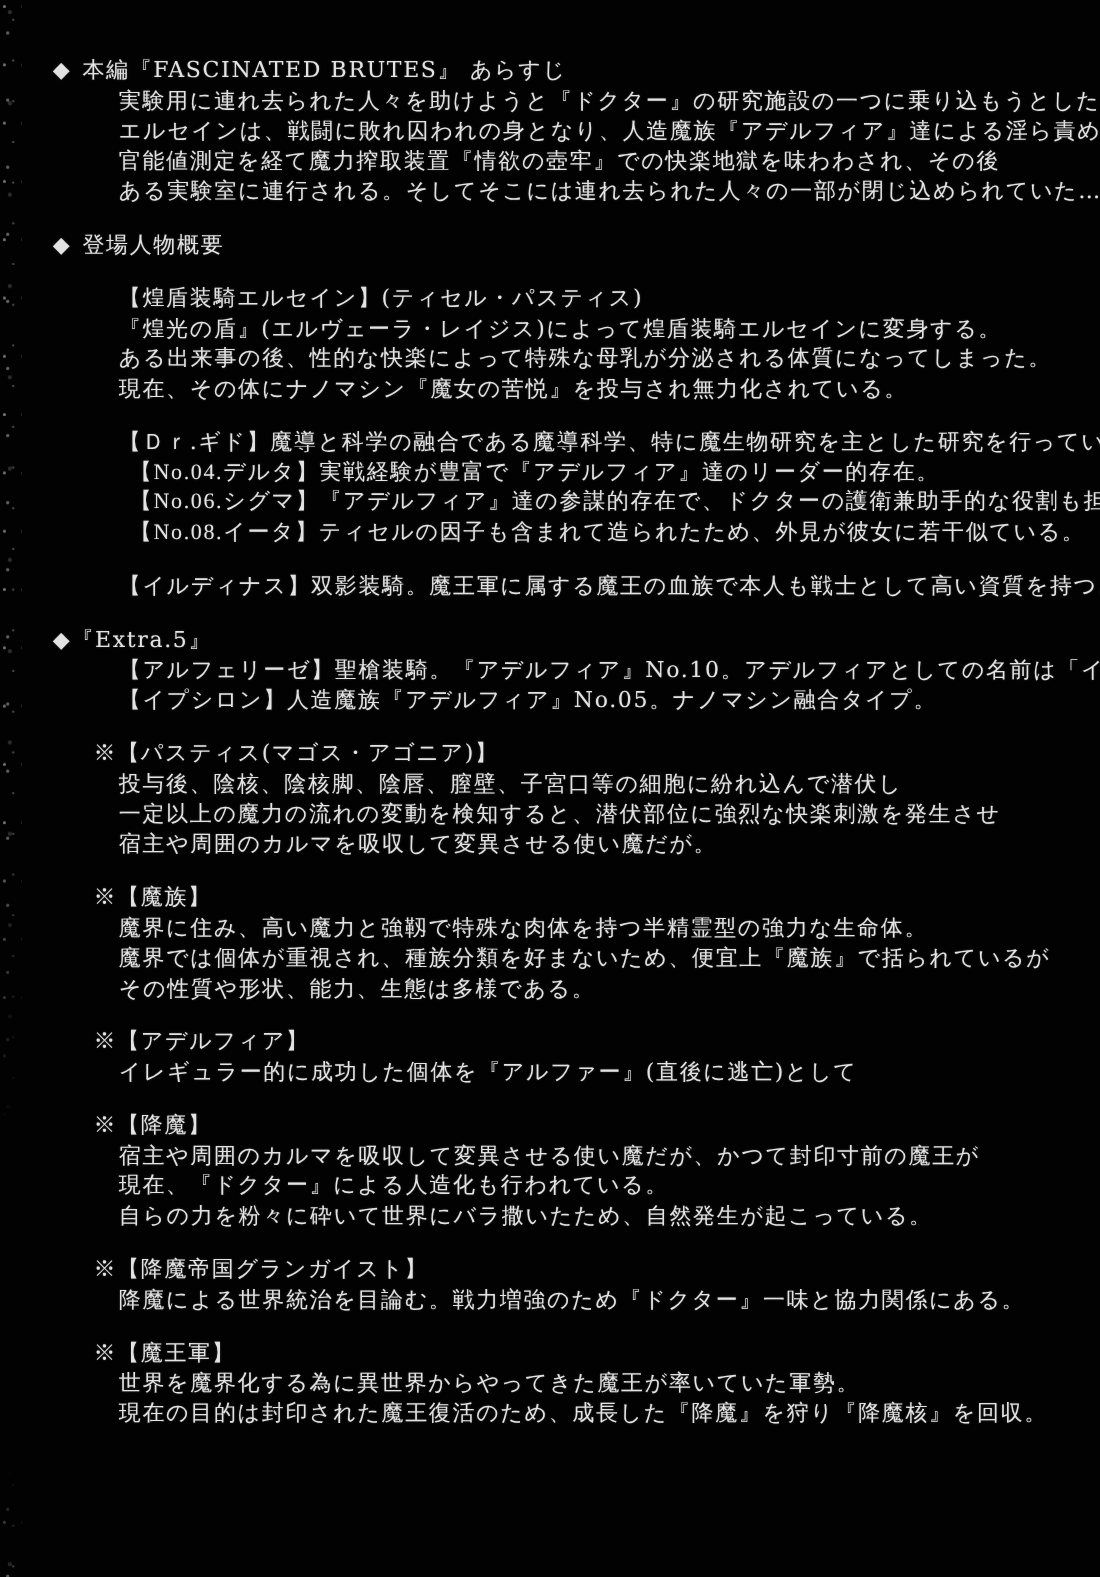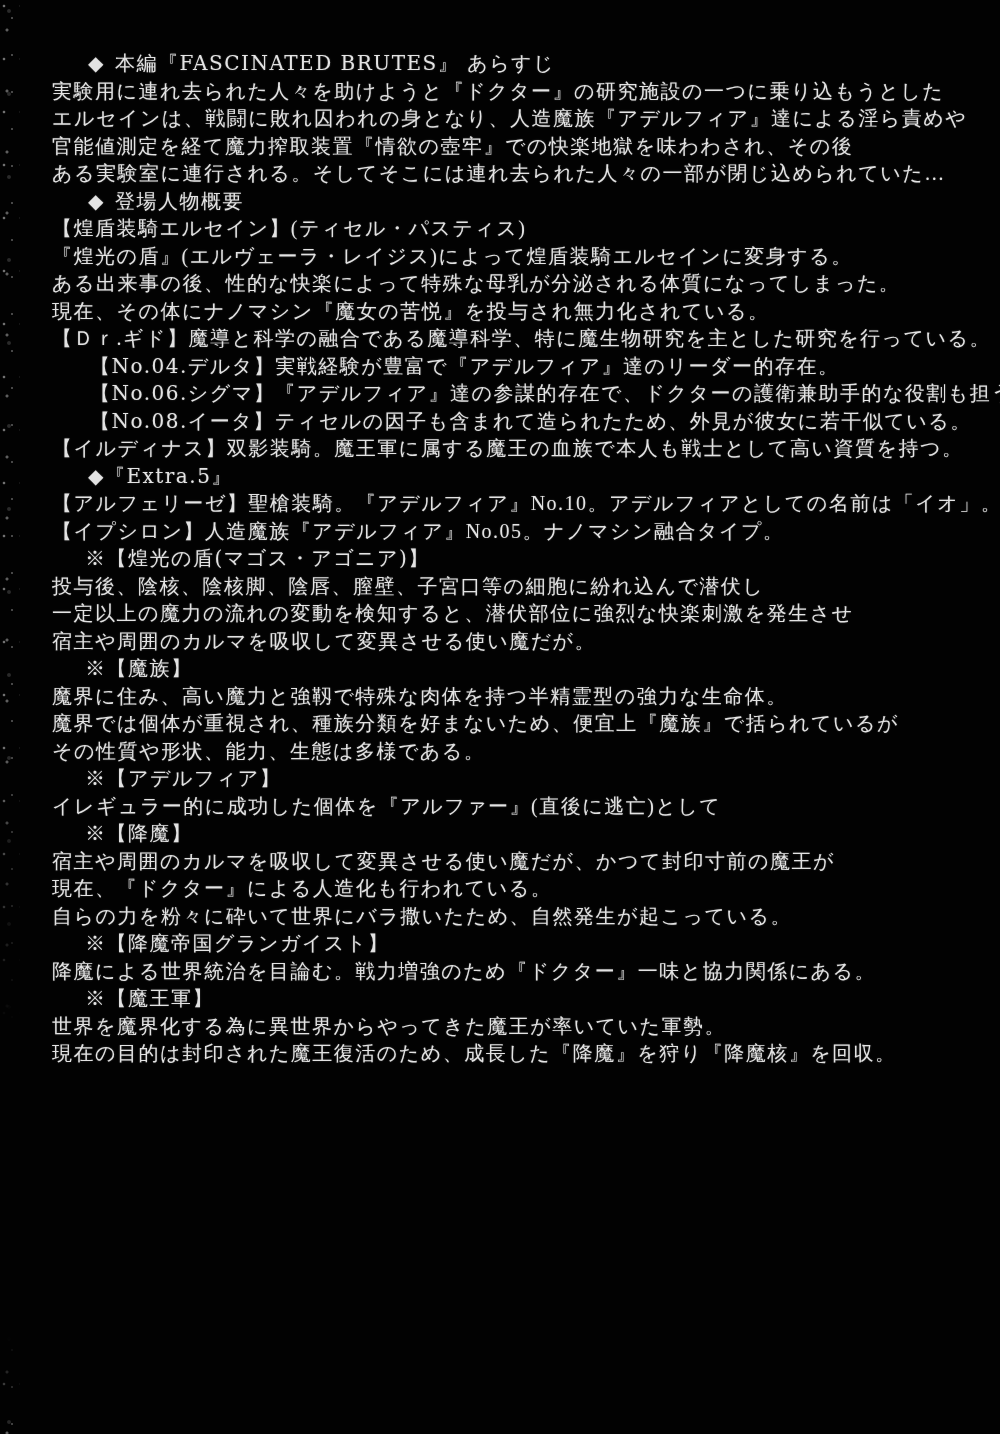--- a/index.html
+++ b/index.html
@@ -27,25 +27,25 @@
     opacity:.8;
   }
   .content{position:absolute;top:50px;left:0;width:100%;}
   .line{
     font-size:20px;
     line-height:27.5px;
     letter-spacing:1.5px;
     white-space:nowrap;
     text-shadow:0 0 2px rgba(225,225,225,.30);
   }
-  .line.b  {padding-left:52px;font-family:Liberation Serif, serif;}
-  .line.dh {padding-left:88px;}
+  .line.b  {padding-left:108px;}
+  .line.dh {padding-left:48px;}
   .line.kh {padding-left:85px;}
-  .line.sub{padding-left:90px;}
-  .line.gap{}
+  .line.sub{padding-left:118px;font-family:Liberation Serif, serif;}
+  .line.gap{margin-top:21px;}
   .marker{margin-right:10px;}
   .line.tight .marker{margin-right:0;}
 </style>
 </head>
 <body>
 
 <div class="page">
   <div class="edge-noise"></div>
   <div class="content" id="content">
       <div class="line dh"><span class="marker">◆</span><span>本編『FASCINATED BRUTES』 あらすじ</span></div>
@@ -59,21 +59,21 @@
       <div class="line b"><span>ある出来事の後、性的な快楽によって特殊な母乳が分泌される体質になってしまった。</span></div>
       <div class="line b"><span>現在、その体にナノマシン『魔女の苦悦』を投与され無力化されている。</span></div>
       <div class="line b gap"><span>【Ｄｒ.ギド】魔導と科学の融合である魔導科学、特に魔生物研究を主とした研究を行っている。</span></div>
       <div class="line sub"><span>【No.04.デルタ】実戦経験が豊富で『アデルフィア』達のリーダー的存在。</span></div>
       <div class="line sub"><span>【No.06.シグマ】『アデルフィア』達の参謀的存在で、ドクターの護衛兼助手的な役割も担う。</span></div>
       <div class="line sub"><span>【No.08.イータ】ティセルの因子も含まれて造られたため、外見が彼女に若干似ている。</span></div>
       <div class="line b gap"><span>【イルディナス】双影装騎。魔王軍に属する魔王の血族で本人も戦士として高い資質を持つ。</span></div>
       <div class="line dh gap tight"><span class="marker">◆</span><span>『Extra.5』</span></div>
       <div class="line b"><span>【アルフェリーゼ】聖槍装騎。『アデルフィア』No.10。アデルフィアとしての名前は「イオ」。</span></div>
       <div class="line b"><span>【イプシロン】人造魔族『アデルフィア』No.05。ナノマシン融合タイプ。</span></div>
-      <div class="line kh gap"><span>※【煌光の盾(マゴス・アゴニア)】</span></div>
+      <div class="line kh gap"><span>※【パスティス(マゴス・アゴニア)】</span></div>
       <div class="line b"><span>投与後、陰核、陰核脚、陰唇、膣壁、子宮口等の細胞に紛れ込んで潜伏し</span></div>
       <div class="line b"><span>一定以上の魔力の流れの変動を検知すると、潜伏部位に強烈な快楽刺激を発生させ</span></div>
       <div class="line b"><span>宿主や周囲のカルマを吸収して変異させる使い魔だが。</span></div>
       <div class="line kh gap"><span>※【魔族】</span></div>
       <div class="line b"><span>魔界に住み、高い魔力と強靱で特殊な肉体を持つ半精霊型の強力な生命体。</span></div>
       <div class="line b"><span>魔界では個体が重視され、種族分類を好まないため、便宜上『魔族』で括られているが</span></div>
       <div class="line b"><span>その性質や形状、能力、生態は多様である。</span></div>
       <div class="line kh gap"><span>※【アデルフィア】</span></div>
       <div class="line b"><span>イレギュラー的に成功した個体を『アルファー』(直後に逃亡)として</span></div>
       <div class="line kh gap"><span>※【降魔】</span></div>

